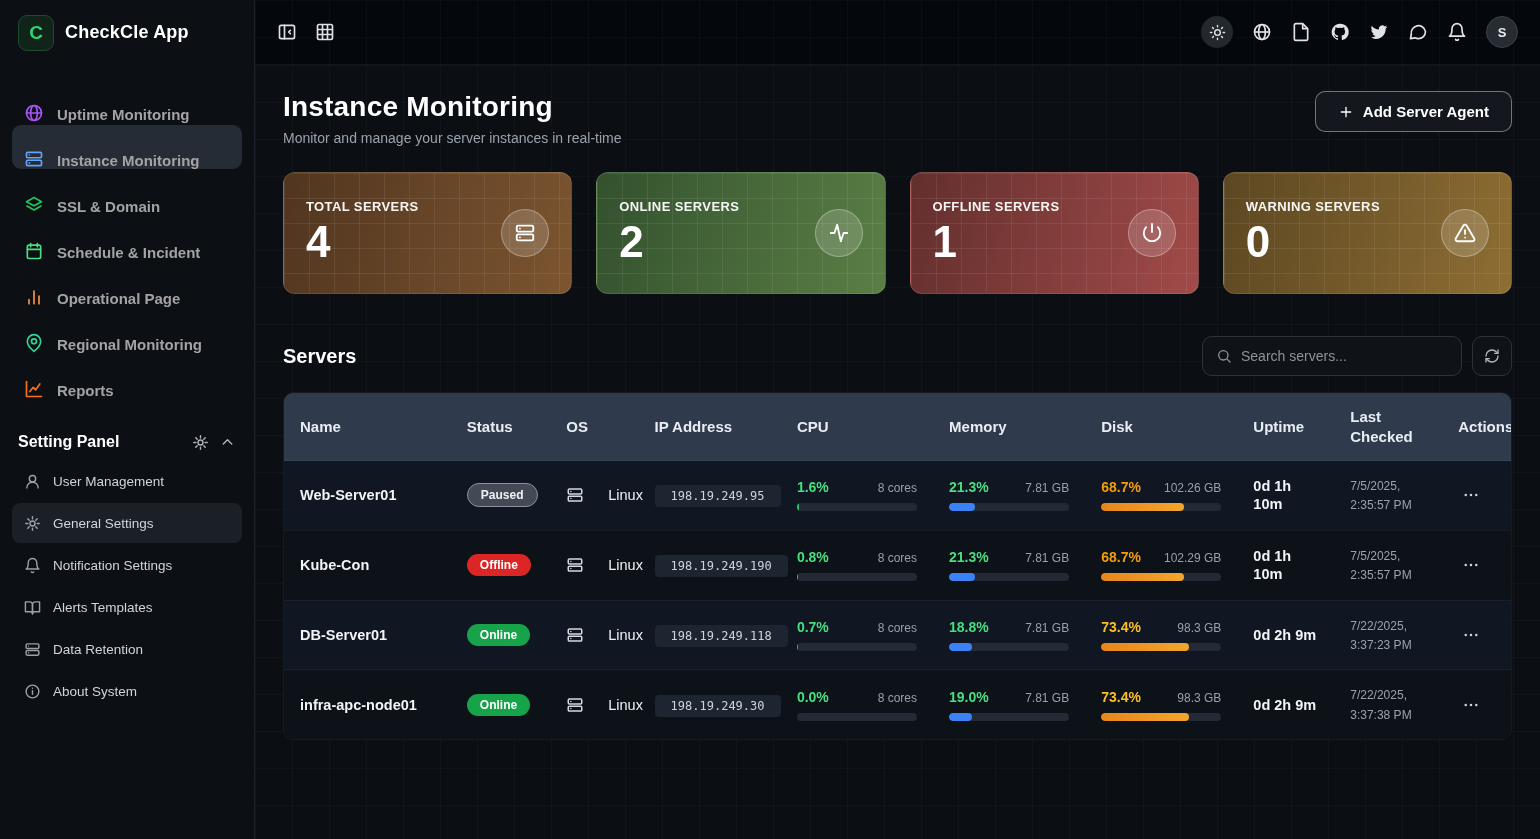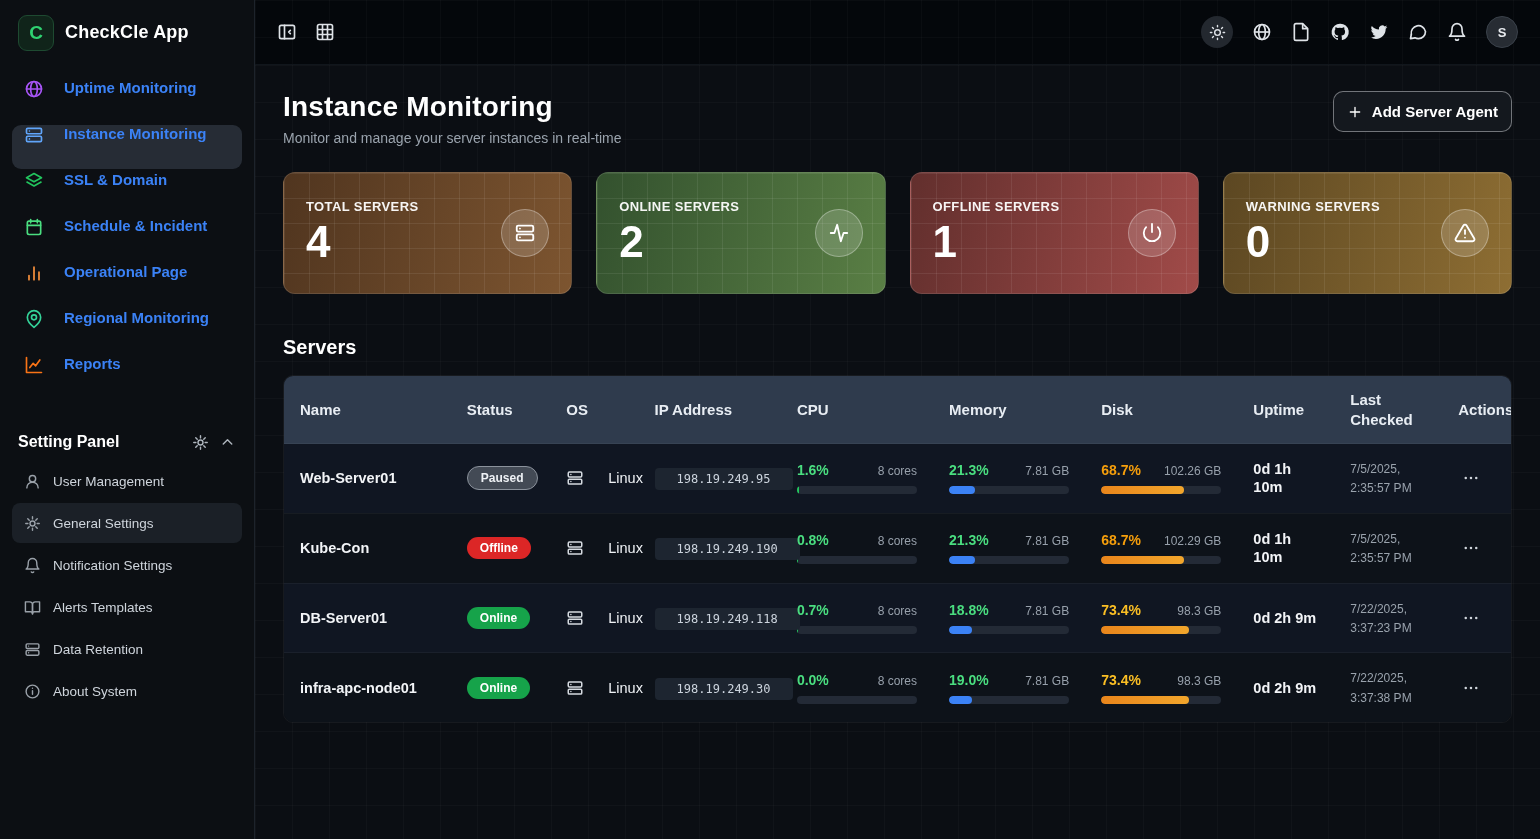--- a/index.html
+++ b/index.html
@@ -10,21 +10,21 @@
   .app { display:flex; width:100%; height:100%; }
 
   
   .sidebar { width:255px; min-width:255px; background:#0c0f13; border-right:1px solid #1d232b; display:flex; flex-direction:column; padding:0 12px; }
   .logo-row { display:flex; align-items:center; gap:11px; height:65px; padding:0 6px; }
   .logo-box { width:36px; height:36px; border-radius:9px; background:#10241a; border:1px solid #1e4a31; display:grid; place-items:center; }
   .logo-c { color:#2fd271; font-weight:800; font-size:19px; }
   .app-title { font-size:18px; font-weight:800; letter-spacing:.2px; }
 
   .nav { display:flex; flex-direction:column; gap:2px; margin-top:14px; }
-  .nav-item { display:flex; align-items:flex-start; gap:20px; height:44px; padding:0 12px; border-radius:9px; cursor:pointer; color:#3b82f6; }
+  .nav-item { display:flex; align-items:flex-end; gap:13px; height:44px; padding:0 12px; border-radius:9px; cursor:pointer; color:#a3a3a3; }
   .nav-item.active { background:#262c35; }
   .nav-label { font-size:15px; font-weight:600; }
   .nav-icon { width:20px; height:20px; }
 
   .c-purple { color:#a855f7; } .c-blue { color:#60a5fa; } .c-green { color:#22c55e; }
   .c-green2 { color:#4ade80; } .c-orange { color:#fb923c; } .c-teal { color:#34d399; }
   .c-redorange { color:#f97316; } .c-gray { color:#9aa1a9; }
 
   .settings-head { display:flex; align-items:center; margin:34px 6px 10px; }
   .settings-title { font-size:16px; font-weight:800; flex:1; }
@@ -51,21 +51,21 @@
   .avatar { width:32px; height:32px; border-radius:50%; background:#272c33; border:1px solid #3a414a; display:grid; place-items:center; font-size:13px; font-weight:700; color:#e8ebef; cursor:pointer; }
 
   .content { flex:1; padding:26px 28px 0; background:#0b0e13;
     background-image:linear-gradient(rgba(255,255,255,.025) 1px, transparent 1px),
                      linear-gradient(90deg, rgba(255,255,255,.025) 1px, transparent 1px);
     background-size:37px 37px; overflow:hidden; }
 
   .page-head { display:flex; align-items:flex-start; justify-content:space-between; margin-bottom:26px; }
   .page-title { font-size:28px; font-weight:800; letter-spacing:.2px; }
   .page-sub { margin-top:7px; font-size:14px; color:#9aa3ad; }
-  .add-btn { display:flex; align-items:center; gap:9px; padding:11px 13px; background:#14181e; border:1px solid rgba(229,231,235,.45); border-radius:10px; color:#fff; font-size:15px; font-weight:600; cursor:pointer; font-family:inherit; }
+  .add-btn { display:flex; align-items:center; gap:9px; padding:11px 22px; background:#14181e; border:1px solid rgba(229,231,235,.45); border-radius:10px; color:#fff; font-size:15px; font-weight:600; cursor:pointer; font-family:inherit; }
   .add-btn svg { width:16px; height:16px; }
 
   
   .stats { display:grid; grid-template-columns:repeat(4,1fr); gap:24px; margin-bottom:42px; }
   .stat-card { position:relative; height:122px; border-radius:12px; padding:20px 22px; overflow:hidden; border:1px solid rgba(255,255,255,.12); display:flex; flex-direction:column; justify-content:center; }
   .stat-card::before { content:""; position:absolute; inset:0; pointer-events:none;
     background-image:linear-gradient(rgba(255,255,255,.075) 1px, transparent 1px),
                      linear-gradient(90deg, rgba(255,255,255,.075) 1px, transparent 1px);
     background-size:25px 25px; }
   .stat-card.total   { background:linear-gradient(105deg,#50351f,#7d5530); }
@@ -99,21 +99,21 @@
   tbody tr:nth-child(even) td { background:#0d1219; }
 
   .srv-name { font-size:14.5px; font-weight:700; color:#f2f4f7; }
   .badge { display:inline-block; padding:4px 13px; border-radius:999px; font-size:12px; font-weight:700; }
   .badge.paused  { background:#434a55; border:1px solid #8b929c; color:#eef1f5; }
   .badge.offline { background:#dc2626; color:#fff; }
   .badge.online  { background:#16a34a; color:#fff; }
   .os-cell { display:flex; align-items:center; gap:24px; }
   .os-cell svg { width:18px; height:18px; color:#d5dae0; }
   .os-name { font-size:14.5px; color:#eef1f4; }
-  .ip { font-family:"DejaVu Sans Mono", monospace; font-size:12px; background:#1d2530; color:#ccd4dd; padding:4px 22px; border-radius:4px; white-space:nowrap; }
+  .ip { font-family:"DejaVu Sans Mono", monospace; font-size:12px; background:#1d2530; color:#ccd4dd; padding:4px 16px; border-radius:4px; white-space:nowrap; }
 
   .metric-top { display:flex; justify-content:space-between; align-items:baseline; margin-bottom:8px; }
   .pct { font-size:14px; font-weight:700; color:#4ade80; }
   .pct.orange { color:#f59e0b; } .pct.yellow { color:#fbbf24; }
   .sub { font-size:12px; color:#97a0ab; }
   .bar { height:8px; background:#232a36; border-radius:5px; overflow:hidden; }
   .bar-fill { height:100%; border-radius:5px; }
   .cpu-fill  { background:#22c55e; }
   .mem-fill  { background:#3b82f6; }
   .disk-fill { background:linear-gradient(90deg,#e9851b,#f2a62c); }
@@ -398,20 +398,39 @@
                 <path d="M10.3 3.8L1.9 18a2 2 0 001.7 3h16.8a2 2 0 001.7-3L13.7 3.8a2 2 0 00-3.4 0z"></path>
                 <path d="M12 9v4"></path>
                 <path d="M12 17h.01"></path>
               </svg>
           </div>
         </div>
       </div>
 
       <div class="servers-head">
         <h2 class="servers-title">Servers</h2>
+        <div class="servers-tools">
+          <div class="search-box">
+            <span>
+              <svg viewBox="0 0 24 24" fill="none" stroke="currentColor" stroke-width="2" stroke-linecap="round">
+                  <circle cx="11" cy="11" r="7"></circle>
+                  <path d="M21 21l-4.3-4.3"></path>
+                </svg>
+            </span>
+            <input type="text" placeholder="Search servers..." style="">
+          </div>
+          <button class="refresh-btn">
+            <svg viewBox="0 0 24 24" fill="none" stroke="currentColor" stroke-width="2" stroke-linecap="round" stroke-linejoin="round">
+                <path d="M3 12a9 9 0 019-9 9 9 0 016.7 3L21 8"></path>
+                <path d="M21 3v5h-5"></path>
+                <path d="M21 12a9 9 0 01-9 9 9 9 0 01-6.7-3L3 16"></path>
+                <path d="M3 21v-5h5"></path>
+              </svg>
+          </button>
+        </div>
       </div>
 
       <div class="table-wrap">
         <table>
           <colgroup>
             <col class="c-name">
               <col class="c-status">
               <col class="c-os">
               <col class="c-ip">
             <col class="c-cpu">

